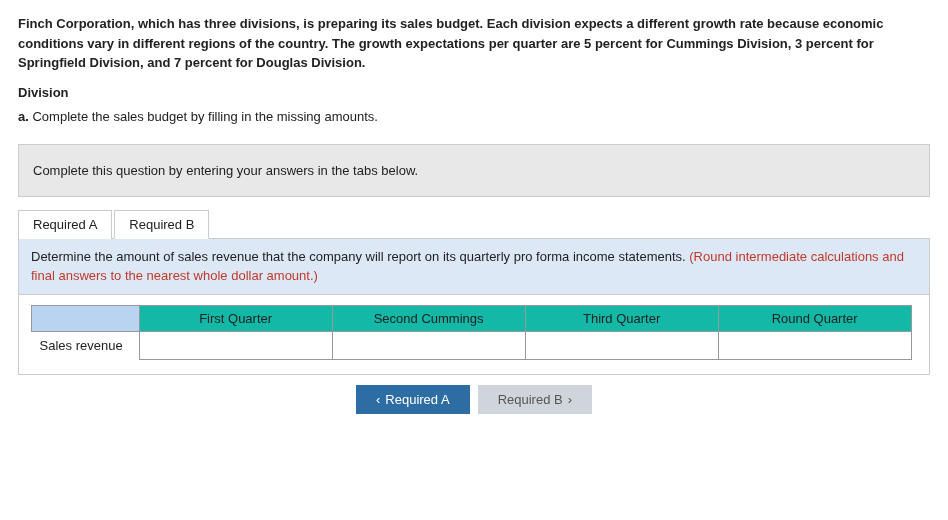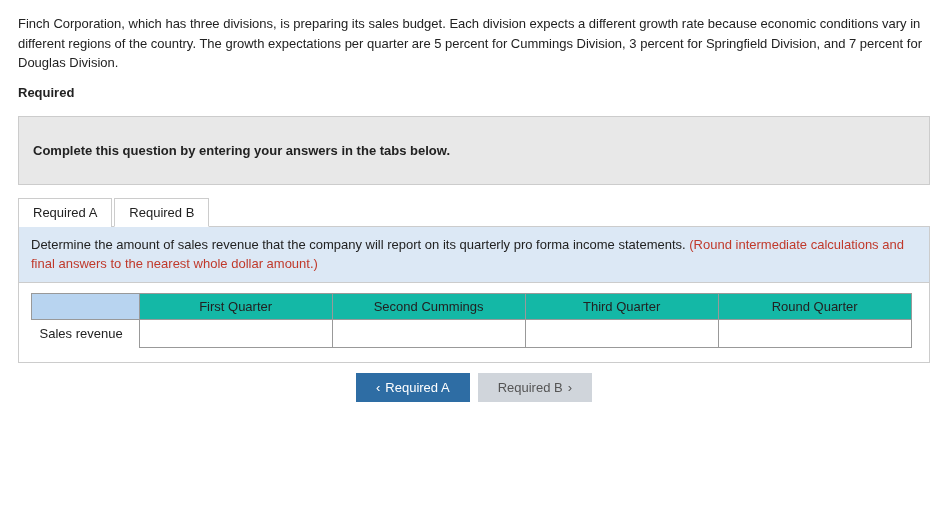--- a/index.html
+++ b/index.html
@@ -8,36 +8,37 @@
       font-size: 13px;
       background: #fff;
       color: #222;
       padding: 14px 18px;
       width: 948px;
       min-height: 520px;
     }
     .intro-text {
       line-height: 1.5;
       margin-bottom: 12px;
+      font-weight: bold;
     }
     .required-heading {
       font-weight: bold;
       margin-bottom: 6px;
     }
     .task-list {
       line-height: 1.7;
       margin-bottom: 16px;
     }
     .task-list span.bold { font-weight: bold; }
     .instruction-box {
       background: #e8e8e8;
       border: 1px solid #ccc;
-      padding: 26px 14px;
+      padding: 18px 14px;
       margin-bottom: 12px;
-      font-weight: bold;
+      font-weight: normal;
       font-size: 13px;
     }
     .tabs-container {
       border-bottom: 1px solid #ccc;
       display: flex;
       margin-bottom: 0;
     }
     .tab {
       padding: 6px 14px;
       border: 1px solid #ccc;
@@ -139,23 +140,27 @@
       gap: 5px;
     }
     .chevron-left::before { content: '‹ '; }
     .chevron-right::after { content: ' ›'; }
   </style>
 </head>
 <body>
 
 <p class="intro-text">Finch Corporation, which has three divisions, is preparing its sales budget. Each division expects a different growth rate because economic conditions vary in different regions of the country. The growth expectations per quarter are 5 percent for Cummings Division, 3 percent for Springfield Division, and 7 percent for Douglas Division.</p>
 
-<p class="required-heading">Required</p>
+<p class="required-heading">Division</p>
 
 <div class="task-list">
+  <div>
+    <span class="bold">a.</span>
+    <span>Complete the sales budget by filling in the missing amounts.</span>
+  </div>
 </div>
 
 <div class="instruction-box">
   <span>Complete this question by entering your answers in the tabs below.</span>
 </div>
 
 <div class="tabs-container">
   <div class="tab">
     <span>Required A</span>
   </div>

